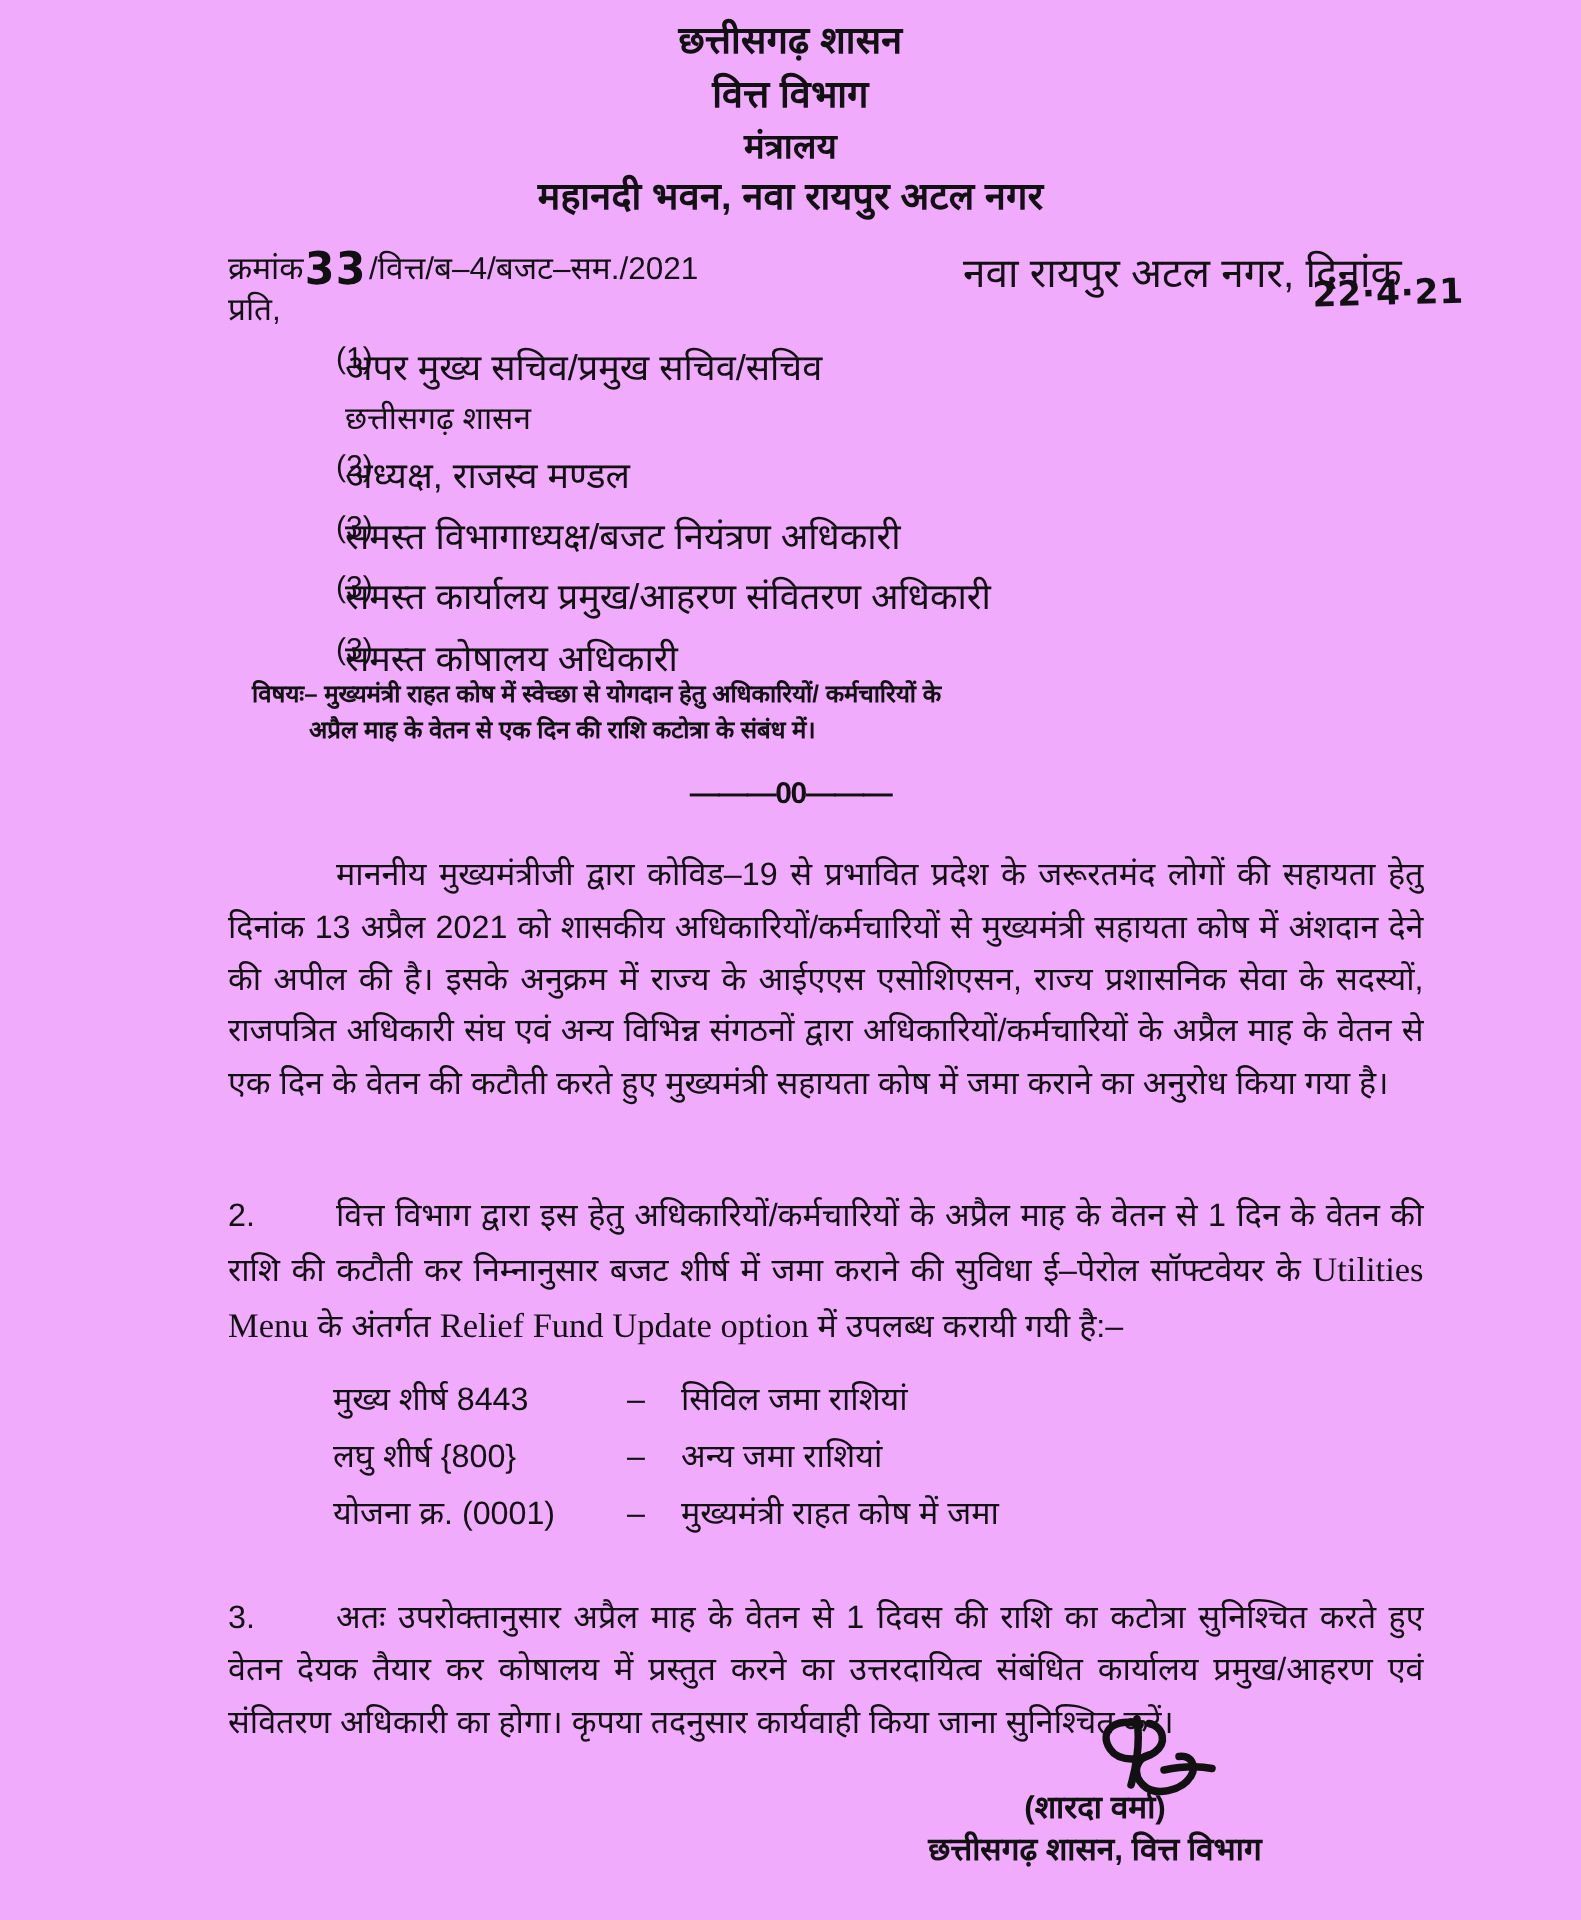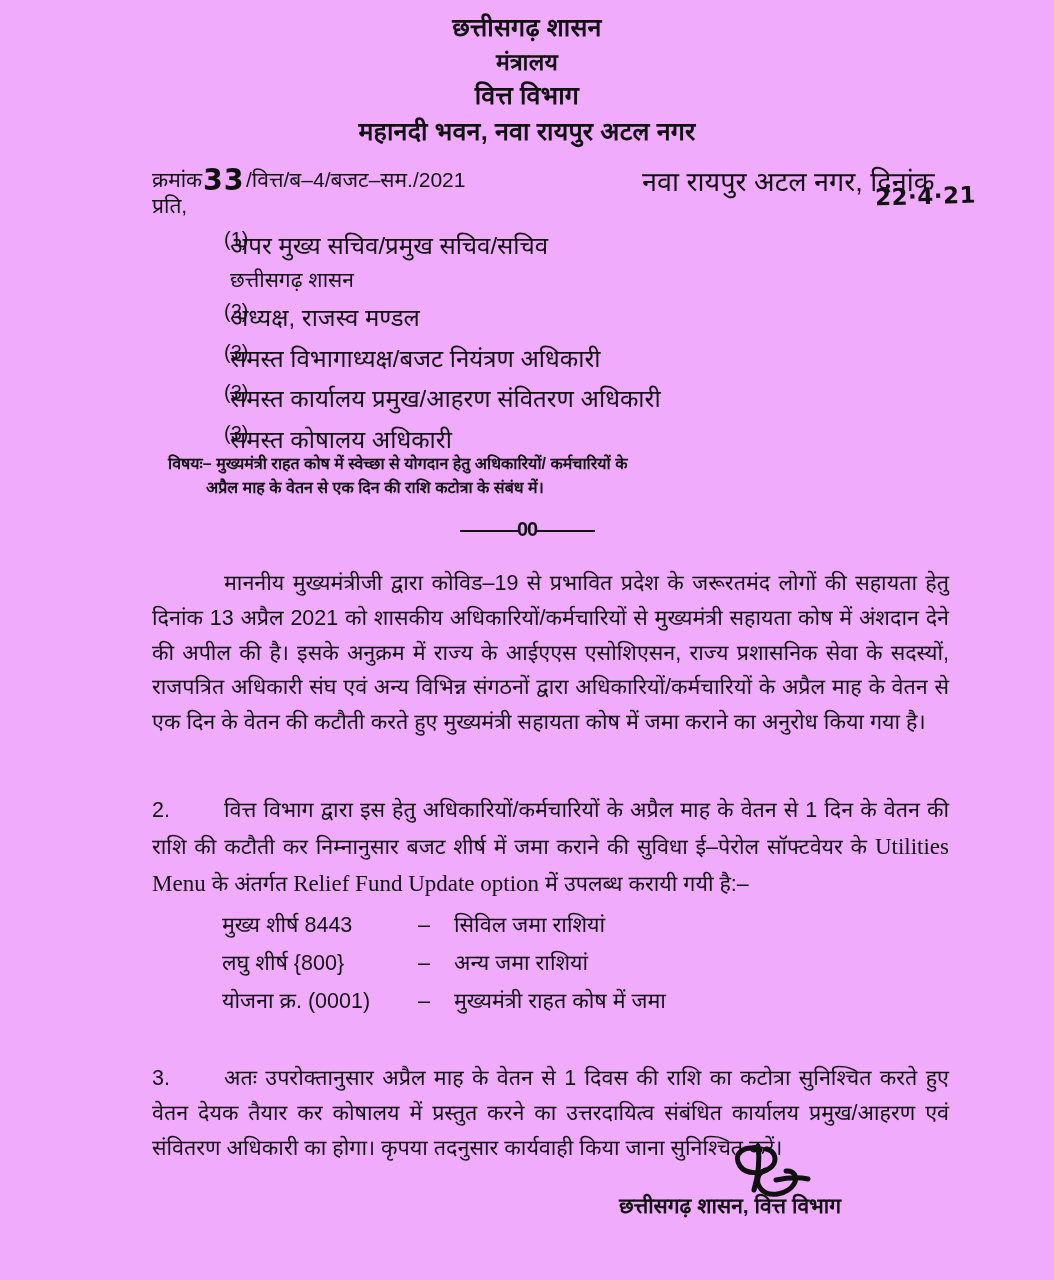--- a/index.html
+++ b/index.html
@@ -160,21 +160,21 @@
   
   .heads {
     position: absolute;
     top: 915px;
     left: 222px;
     font-size: 21.5px;
     line-height: 1.0;
   }
   .head-row {
     display: flex;
-    align-items: flex-start;
+    align-items: center;
     height: 38px;
   }
   .head-key { width: 196px; flex: 0 0 196px; }
   .head-dash { width: 36px; flex: 0 0 36px; }
   .head-val { white-space: nowrap; }
 
   
   .sign-mark {
     position: absolute;
     top: 1140px;
@@ -194,22 +194,22 @@
   }
   .sign-block .sg-line { display: block; }
 </style>
 </head>
 <body>
 
 <div class="page">
 
   <div class="letterhead">
     <div class="lh-line lh-1">छत्तीसगढ़ शासन</div>
+    <div class="lh-line lh-2">वित्त विभाग</div>
     <div class="lh-line lh-3">मंत्रालय</div>
-    <div class="lh-line lh-2">वित्त विभाग</div>
     <div class="lh-line lh-4">महानदी भवन, नवा रायपुर अटल नगर</div>
   </div>
 
   <div class="ref-row">
     <div class="ref-left">
       <span>क्रमांक</span><span class="handwrite">33</span><span>/वित्त/ब–4/बजट–सम./2021</span>
     </div>
     <div class="ref-right">नवा रायपुर अटल नगर, दिनांक</div>
     <div class="date-hw">22·4·21</div>
   </div>
@@ -282,16 +282,17 @@
   <div class="sign-mark">
     <svg width="110" height="62" viewBox="0 0 110 62" fill="none" xmlns="http://www.w3.org/2000/svg" aria-hidden="true">
       <path d="M46 10 C30 4, 18 14, 26 26 C32 35, 48 34, 56 28 C64 22, 62 11, 52 9" stroke="#111" stroke-width="5" stroke-linecap="round" fill="none"></path>
       <path d="M44 6 C46 20, 44 36, 40 50" stroke="#111" stroke-width="5" stroke-linecap="round" fill="none"></path>
       <path d="M52 30 C44 32, 40 42, 48 50 C56 58, 74 54, 80 44 C84 37, 80 30, 72 31" stroke="#111" stroke-width="5" stroke-linecap="round" fill="none"></path>
       <path d="M62 40 C72 38, 84 37, 94 39" stroke="#111" stroke-width="5" stroke-linecap="round" fill="none"></path>
     </svg>
   </div>
 
   <div class="sign-block">
+    <span class="sg-line">(शारदा वर्मा)</span>
     <span class="sg-line">छत्तीसगढ़ शासन, वित्त विभाग</span>
   </div>
 
 </div>
 
 </body></html>

